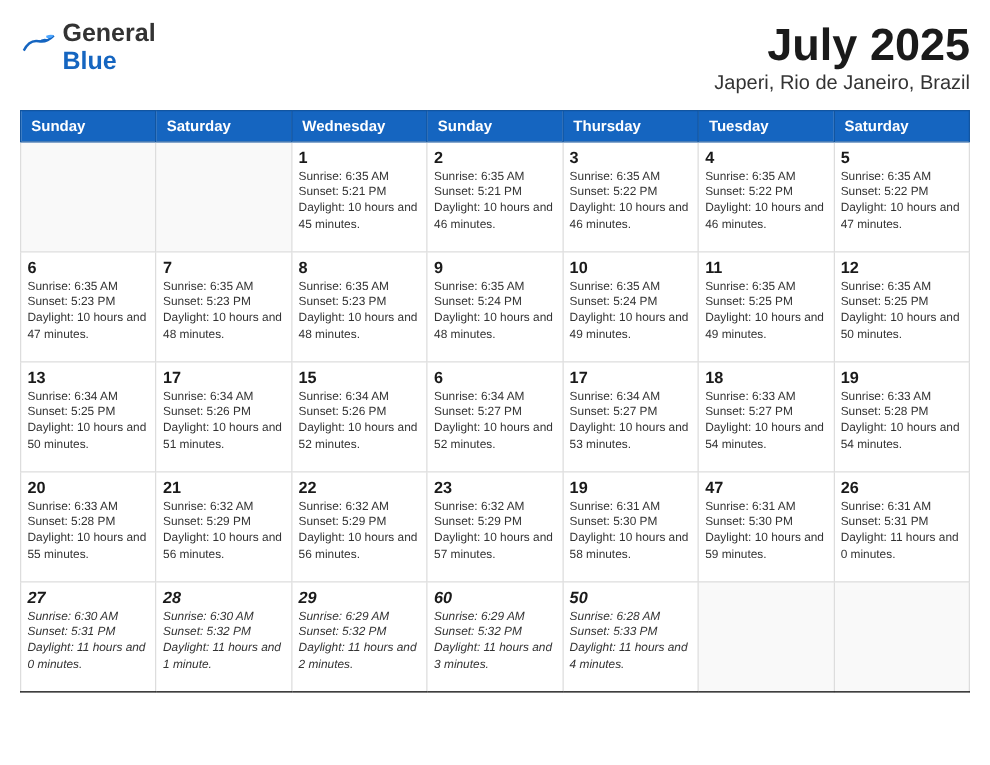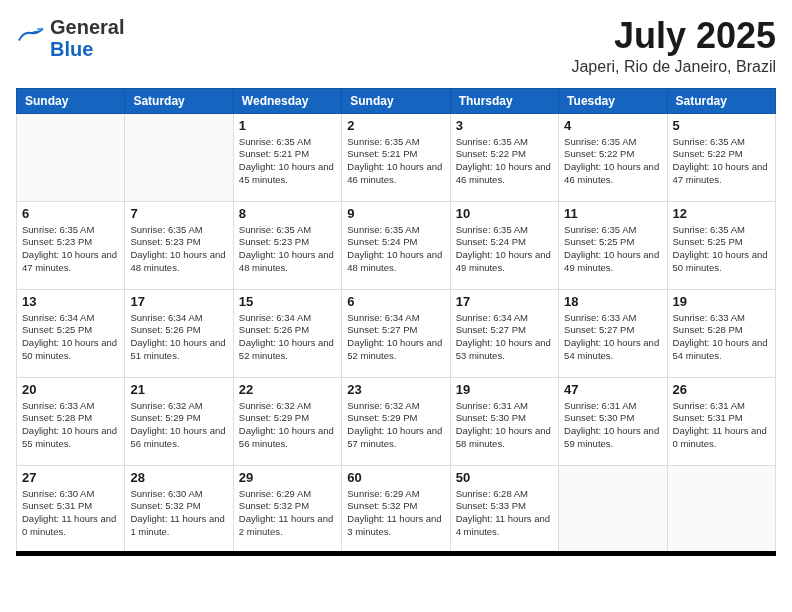--- a/index.html
+++ b/index.html
@@ -74,21 +74,22 @@
       color: #1a1a1a;
       margin-bottom: 3px;
       display: block;
     }
     .cell-text {
       font-size: 9.5px;
       line-height: 1.35;
       color: #333;
     }
     tr:last-child td {
-      border-bottom: 5px solid #000000;
+      border-bottom: 1px solid #000000;
+      font-style: italic;
     }
   </style>
 </head>
 <body>
 
 <div class="header">
   <div class="logo-wrapper">
     <div>
       <svg class="logo-bird" viewBox="0 0 40 28" fill="none" xmlns="http://www.w3.org/2000/svg">
         <path d="M4 20 Q10 8 20 10 Q28 12 36 4" stroke="#1565C0" stroke-width="2.5" fill="none"></path>

